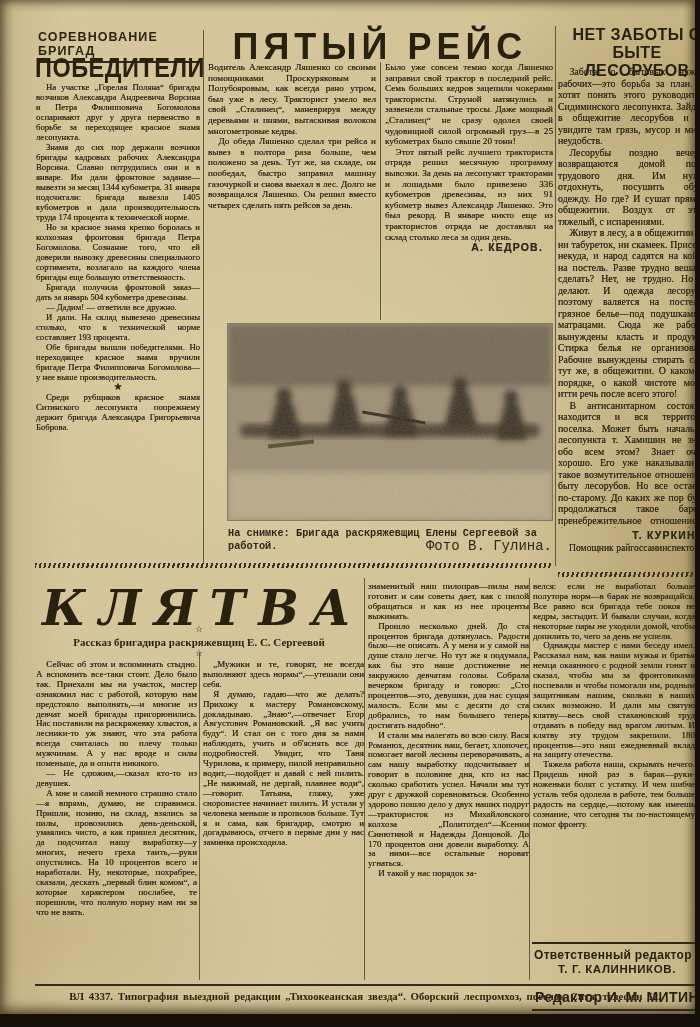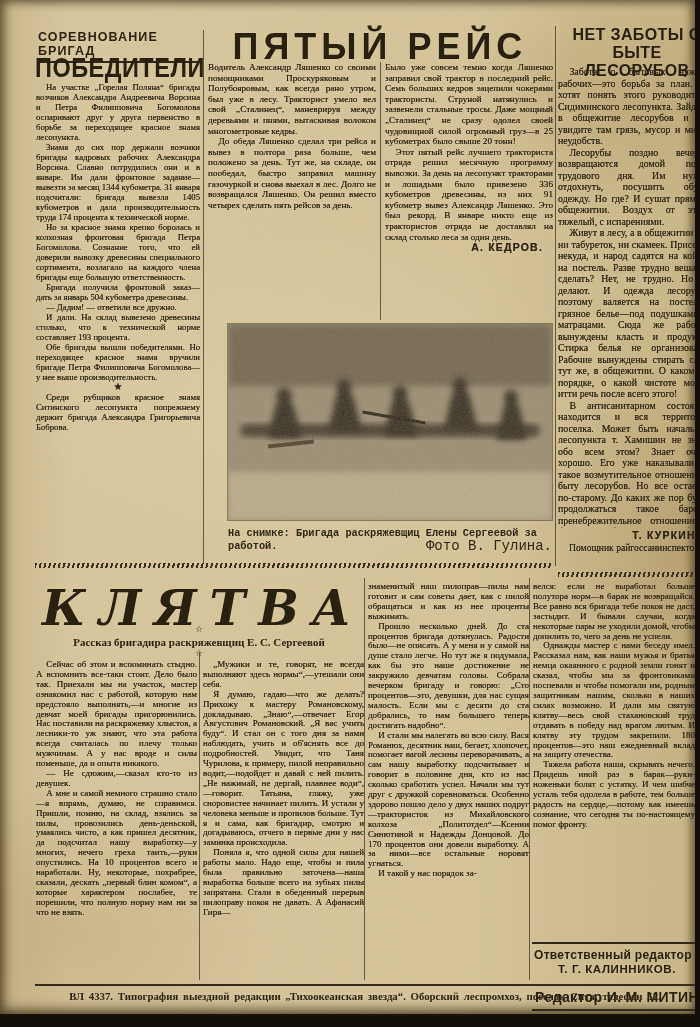--- a/index.html
+++ b/index.html
@@ -188,34 +188,33 @@
         <div>
             <p>Сейчас об этом и вспоминать стыдно. А вспомнить все-таки стоит. Дело было так. Приехали мы на участок, мастер ознакомил нас с работой, которую нам предстояло выполнять,—и многие из девчат моей бригады пригорюнились. Нас поставили на раскряжевку хлыстов, а лесники-то уж знают, что эта работа всегда считалась по плечу только мужчинам. А у нас вроде и силы поменьше, да и опыта никакого.</p>
             <p>— Не сдюжим,—сказал кто-то из девушек.</p>
             <p>А мне и самой немного страшно стало—я впрямь, думаю, не справимся. Пришли, помню, на склад, взялись за пилы, провозились день-деньской, умаялись чисто, а как пришел десятник, да подсчитал нашу выработку—у многих, нечего греха таить,—руки опустились. На 10 процентов всего и наработали. Ну, некоторые, похрабрее, сказали, дескать „первый блин комом“, а которые характером послабее, те порешили, что полную норму нам ни за что не взять.</p>
           </div>
       </div>
       <div class="col fs-oath" style="left:203px;top:660px;height:320px">
         <div>
             <p>„Мужики и те, говорят, не всегда выполняют здесь нормы“,—утешали они себя.</p>
             <p>Я думаю, гадаю—что же делать? Прихожу к мастеру Романовскому, докладываю. „Знаю“,—отвечает Егор Августович Романовский. „Я вас учить буду“. И стал он с того дня за нами наблюдать, учить и об'яснять все до подробностей. Увидит, что Таня Чурилова, к примеру, пилой неправильно водит,—подойдет и давай с ней пилить. „Не нажимай, не дергай, плавнее води“,—говорит. Татьяна, гляжу, уже сноровистее начинает пилить. И устали у человека меньше и пропилов больше. Тут я и сама, как бригадир, смотрю и догадываюсь, отчего в первые дни у нас заминка происходила.</p>
-            <p>Поняла я, что одной силы для нашей работы мало. Надо еще, чтобы и пила была правильно заточена—наша выработка больше всего на зубьях пилы запрятана. Стали в обеденный перерыв пилоправу покоя не давать. А Афанасий Гиря—</p>
           </div>
       </div>
       <div class="col fs-oath no-first-indent" style="left:368px;top:582px;height:398px">
         <div>
             <p>знаменитый наш пилоправ—пилы нам готовит и сам советы дает, как с пилой обращаться и как из нее проценты выжимать.</p>
             <p>Прошло несколько дней. До ста процентов бригада дотянулась. Радости было—не описать. А у меня и у самой на душе стало легче. Но тут же я подумала, как бы это наше достижение не закружило девчатам головы. Собрала вечерком бригаду и говорю: „Сто процентов—это, девушки, для нас сущая малость. Если мы с десяти до ста добрались, то нам большего теперь достигать надобно“.</p>
             <p>И стали мы налегать во всю силу. Вася Романюх, десятник наш, бегает, хлопочет, помогает вагой лесины переворачивать, а сам нашу выработку подсчитывает и говорит в половине дня, кто из нас сколько сработать успел. Начали мы тут друг с дружкой соревноваться. Особенно здорово пошло дело у двух наших подруг—трактористок из Михайловского колхоза „Политотдел“—Ксении Синютиной и Надежды Донцовой. До 170 процентов они довели выработку. А за ними—все остальные норовят угнаться.</p>
             <p>И такой у нас порядок за-</p>
           </div>
       </div>
       <div class="col fs-oath no-first-indent" style="left:533px;top:582px;height:356px;width:162px">
         <div>
-            <p>велся: если не выработал больше полутора норм—в барак не возвращайся. Все равно вся бригада тебе покоя не даст, застыдит. И бывали случаи, когда некоторые пары не уходили домой, чтобы допилить то, чего за день не успели.</p>
+            <p>велся: если не выработал больше полутора норм—в барак не возвращайся. Все равно вся бригада тебе покоя не кедры, застыдит. И бывали случаи, когда некоторые пары не уходили домой, чтобы допилить то, чего за день не успели.</p>
             <p>Однажды мастер с нами беседу имел. Рассказал нам, как наши мужья и братья немца окаянного с родной земли гонят и сказал, чтобы мы за фронтовиками поспевали и чтобы помогали им, родным защитникам нашим, сколько в наших силах возможно. И дали мы святую клятву—весь свой стахановский труд отдавать в победу над врагом лютым. И клятву эту трудом закрепили. 180 процентов—это наш ежедневный вклад на защиту отечества.</p>
             <p>Тяжела работа наша, скрывать нечего. Придешь иной раз в барак—руки-ноженьки болят с устатку. И чем шибче усталь тебя одолела в работе, тем больше радость на сердце,—потому как имеешь сознание, что сегодня ты по-настоящему помог фронту.</p>
           </div>
       </div>
     </section>
 
     <div class="editor-box">
       <div class="l1">Ответственный редактор</div>
       <div class="l2">Т. Г. КАЛИННИКОВ.</div>
       <div class="l3">Редактор И. М. МИТИН</div>

